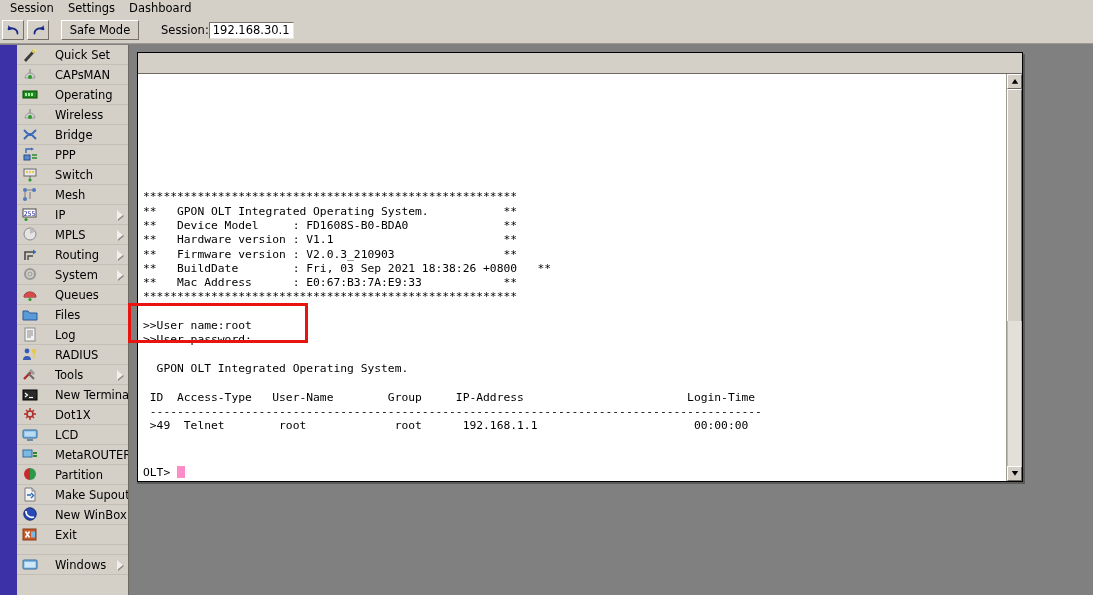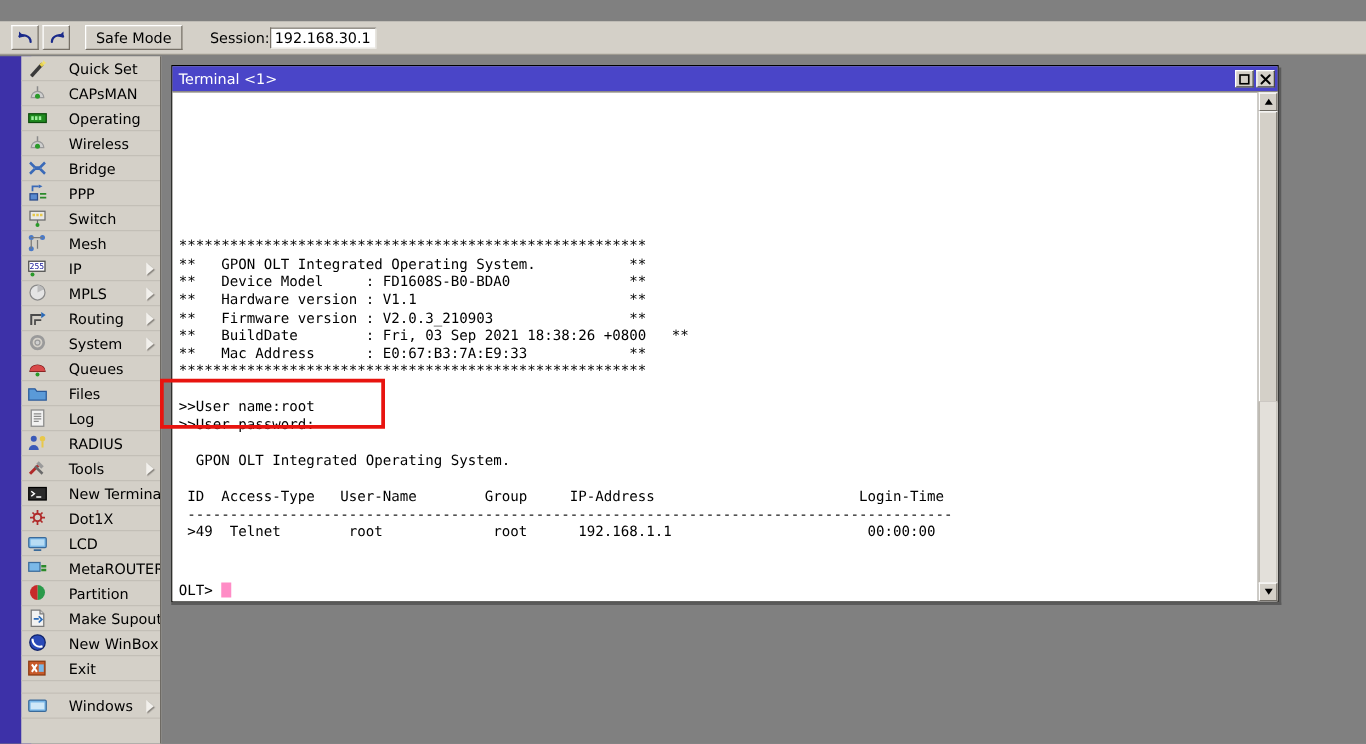--- a/index.html
+++ b/index.html
@@ -30,21 +30,21 @@
     line-height: 13px;
     white-space: nowrap;
   }
 
   
   .toolbar {
     position: absolute; left: 0; top: 17px;
     width: 1093px; height: 27px;
     background: #d4d0c8;
     display: flex; align-items: center;
-    padding-left: 9px;
+    padding-left: 2px;
     border-bottom: 1px solid #9e9a91;
   }
   .tbtn {
     width: 22px; height: 20px;
     background: #d4d0c8;
     border-top: 1px solid #fff;
     border-left: 1px solid #fff;
     border-right: 1px solid #767067;
     border-bottom: 1px solid #767067;
     margin-right: 3px;
@@ -228,20 +228,25 @@
     left: 1023px; top: 54px;
     width: 2px; height: 430px;
     background: #5a5a5a;
   }
 </style>
 </head>
 <body>
 
 <div id="app">
 
+  <div class="menubar">
+    <div class="mi">Session</div>
+    <div class="mi">Settings</div>
+    <div class="mi">Dashboard</div>
+  </div>
 
   <div class="toolbar">
     <div class="tbtn">
       <span>
         <svg width="15" height="13" viewBox="0 0 15 13">
           <path d="M11.5 10.5 C11.5 5.5 4.5 4 2.5 6" stroke="#1a2a8a" stroke-width="1.8" fill="none" stroke-linecap="round"></path>
           <path d="M2.2 2.2 L2.2 7.2 L6.6 6.2 Z" fill="#1a2a8a"></path>
         </svg>
       </span>
     </div>
@@ -523,33 +528,20 @@
             <rect x="1" y="3" width="14" height="9" rx="1" fill="#7ab8e8" stroke="#3a6a9a"></rect>
             <rect x="2.5" y="5" width="11" height="5.5" fill="#cfe8f8"></rect>
           </svg>
         </span>
         <span class="lbl">Windows</span>
         <span class="arr"></span>
       </div>
     </div>
 
   <div class="term">
-    <div class="term-title">
-      <span class="ttl">Terminal &lt;1&gt;</span>
-      <span class="wbtn">
-        <svg width="9" height="9" viewBox="0 0 9 9">
-            <rect x="1" y="1" width="7" height="7" fill="none" stroke="#000" stroke-width="1.3"></rect>
-          </svg>
-      </span>
-      <span class="wbtn">
-        <svg width="9" height="9" viewBox="0 0 9 9">
-          <path d="M1.2 1.2 L7.8 7.8 M7.8 1.2 L1.2 7.8" stroke="#000" stroke-width="1.6" stroke-linecap="round"></path>
-        </svg>
-      </span>
-    </div>
 
     <div class="term-body">
       <div class="term-text">
 
 
 
 
 
 
 

